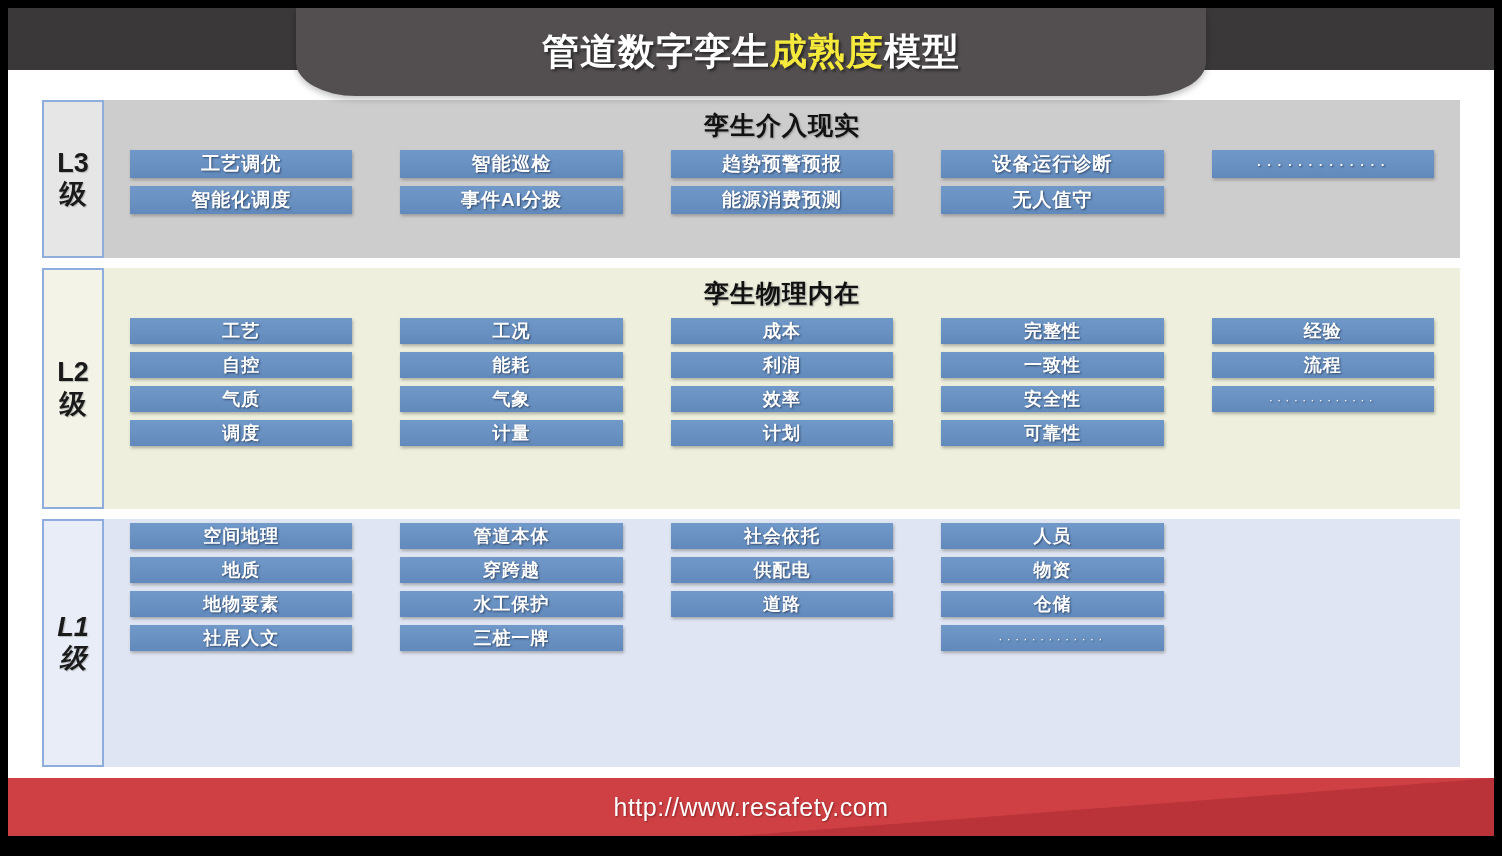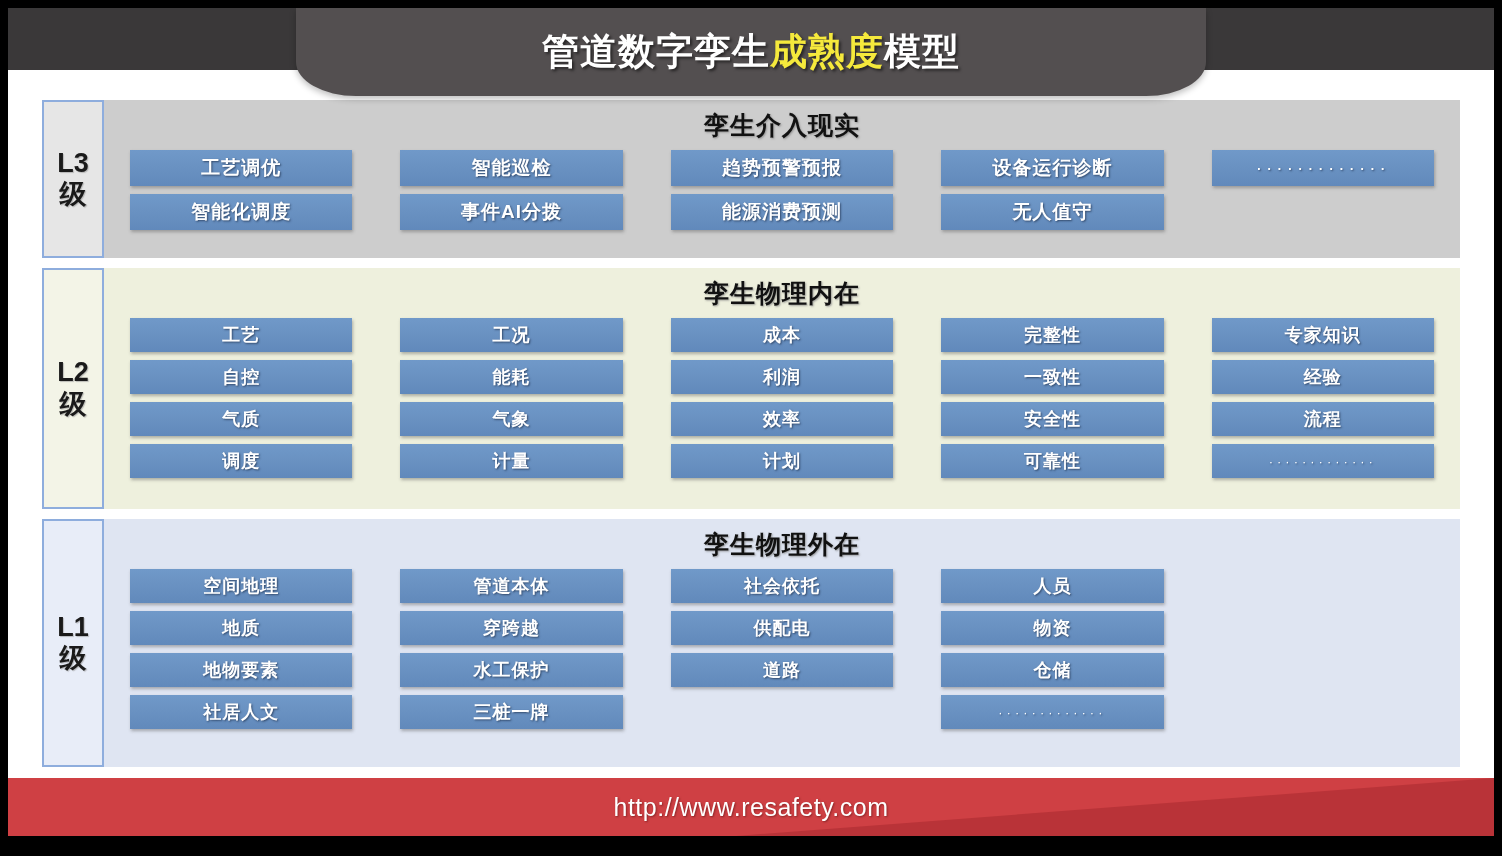--- a/index.html
+++ b/index.html
@@ -123,21 +123,21 @@
     justify-content: center;
     font-size: 27px;
     font-weight: bold;
     color: #1a1a1a;
     line-height: 1.15;
     text-shadow: 1px 1px 1px rgba(150,150,150,0.6);
     box-sizing: border-box;
   }
   .badge-l3 { background: #e6e6e6; }
   .badge-l2 { background: #f3f4e7; }
-  .badge-l1 { background: #e8edf8; }
+  .badge-l1 { background: #e8edf8; font-style: italic; }
 
   .row-body {
     flex: 1 1 auto;
     position: relative;
     padding: 4px 18px 24px 18px;
     box-sizing: border-box;
   }
   .body-l3 { background: #cdcdcd; }
   .body-l2 { background: #eef0dd; }
   .body-l1 { background: #dfe5f2; }
@@ -158,41 +158,41 @@
     column-gap: 48px;
     row-gap: 8px;
     padding: 0 8px;
   }
   .col {
     display: flex;
     flex-direction: column;
     row-gap: 8px;
   }
   .chip {
-    height: 34px;
+    height: 26px;
     background: linear-gradient(180deg, #7099c9 0%, #6a92c2 45%, #6189bb 100%);
     color: #ffffff;
     font-size: 18px;
     font-weight: bold;
     display: flex;
     align-items: center;
     justify-content: center;
     text-shadow: 1px 1px 2px rgba(40,60,90,0.85);
     box-shadow: 1px 2px 3px rgba(90,90,90,0.45);
     letter-spacing: 1px;
     box-sizing: border-box;
     white-space: nowrap;
   }
   .chip.dots {
     font-size: 13px;
     letter-spacing: 4px;
     font-weight: normal;
   }
   
-  .row-l3 .chip { height: 36px; font-size: 19px; }
+  .row-l3 .chip { height: 28px; font-size: 19px; }
 
   
   .footer {
     position: absolute;
     left: 8px; bottom: 20px;
     width: 1486px; height: 58px;
     background: #cf4044;
     overflow: hidden;
     z-index: 10;
   }
@@ -294,36 +294,34 @@
             <div class="chip">效率</div>
             <div class="chip">计划</div>
           </div>
           <div class="col">
             <div class="chip">完整性</div>
             <div class="chip">一致性</div>
             <div class="chip">安全性</div>
             <div class="chip">可靠性</div>
           </div>
           <div class="col">
-            <div class="chip">专家知识</div>
             <div class="chip">经验</div>
             <div class="chip">流程</div>
             <div class="chip dots">·············</div>
           </div>
         </div>
       </div>
     </div>
 
     <div class="row row-l1">
       <div class="level-badge badge-l1">
         <span>L1</span>
         <span>级</span>
       </div>
       <div class="row-body body-l1">
-        <div class="row-title">孪生物理外在</div>
         <div class="grid">
           <div class="col">
             <div class="chip">空间地理</div>
             <div class="chip">地质</div>
             <div class="chip">地物要素</div>
             <div class="chip">社居人文</div>
           </div>
           <div class="col">
             <div class="chip">管道本体</div>
             <div class="chip">穿跨越</div>

